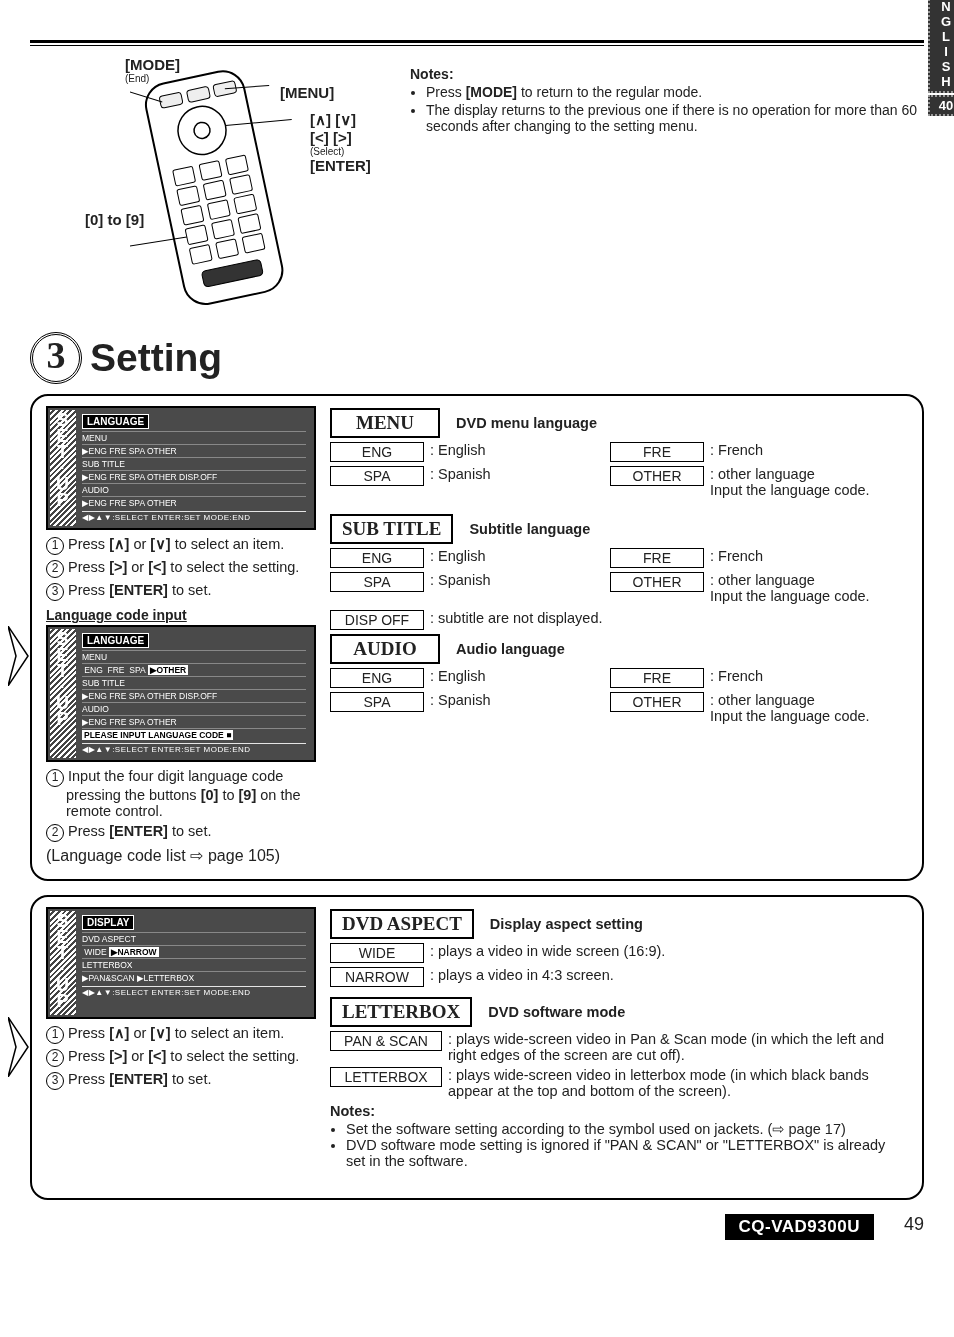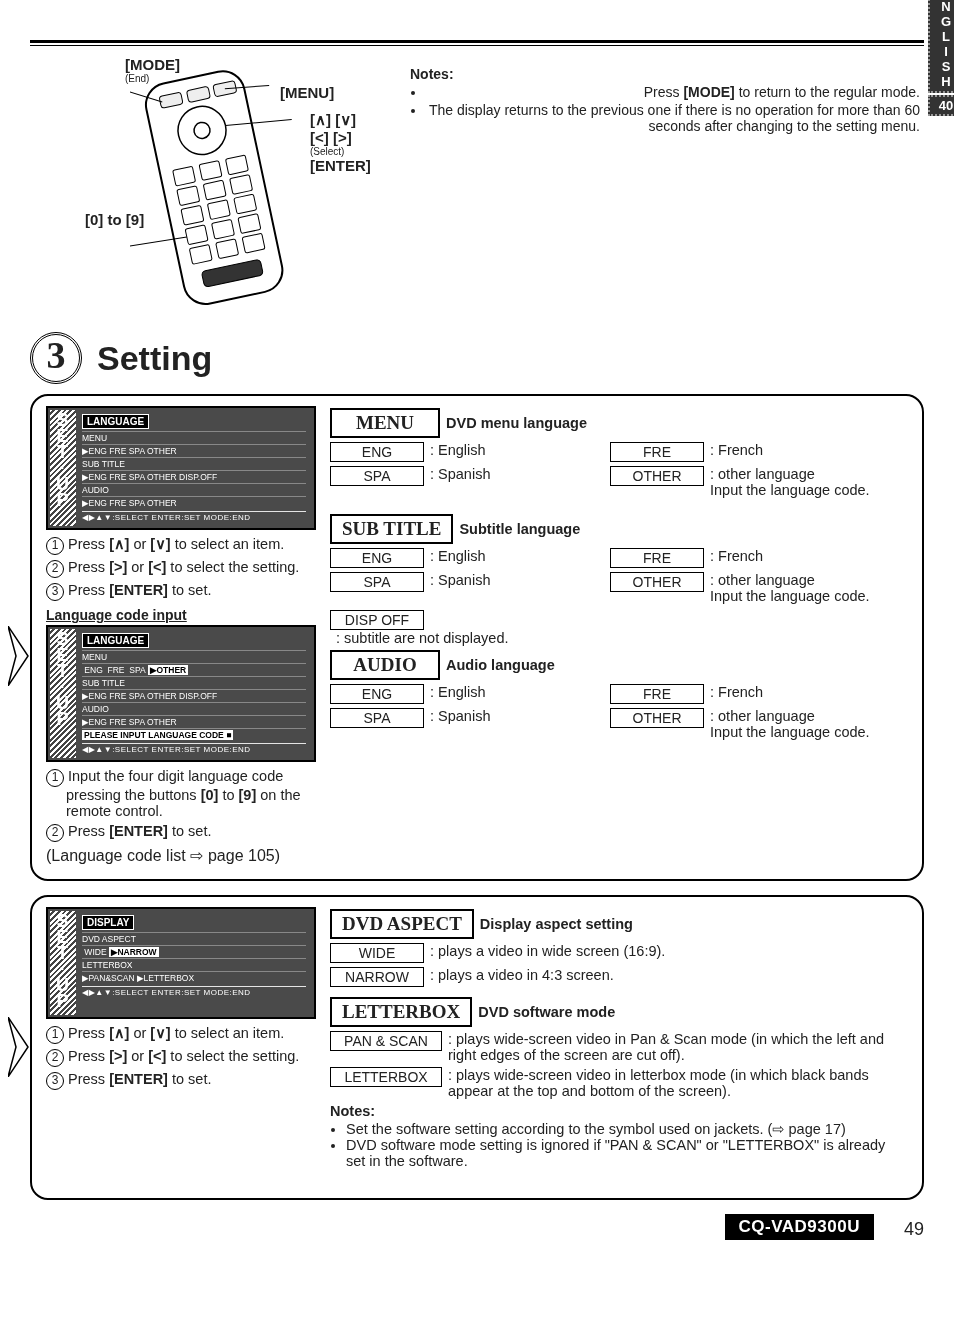--- a/index.html
+++ b/index.html
@@ -31,21 +31,21 @@
   .remote-svg { position: absolute; left: 100px; top: 10px; }
   .callout {
     position: absolute;
     font-size: 15px;
     font-weight: bold;
     white-space: nowrap;
   }
   .callout .sub { display:block; font-weight: normal; font-size: 10px; }
   .notes-col { flex: 1; padding-top: 10px; }
   .notes-col .label { font-weight: bold; }
-  .notes-col ul { margin: 2px 4px 0 0; padding-left: 16px; text-align: right; }
+  .notes-col ul { margin: 2px 4px 0 0; padding-left: 16px; }
   .notes-col li { margin-bottom: 2px; }
   
   .lang-badge {
     position: absolute;
     right: -10px;
     top: -20px;
     width: 36px;
     text-align: center;
     font-weight: bold;
     color: #fff;
@@ -60,21 +60,21 @@
     font-size: 38px;
     font-weight: bold;
     font-family: serif;
     border: 3px double #000;
     border-radius: 50%;
     width: 46px;
     height: 46px;
     line-height: 40px;
     text-align: center;
   }
-  .section-title { font-size: 34px; font-weight: bold; font-family: "Arial Black", Arial, sans-serif; margin-left: 7px; }
+  .section-title { font-size: 39px; font-weight: bold; font-family: "Arial Black", Arial, sans-serif; }
   
   .panel {
     border: 2px solid #000;
     border-radius: 18px;
     padding: 10px 14px 14px 14px;
     margin-bottom: 14px;
     display: flex;
     gap: 14px;
     position: relative;
   }
@@ -136,30 +136,30 @@
   .setting-head {
     border: 2px solid #000;
     font-weight: bold;
     font-family: serif;
     font-size: 19px;
     padding: 2px 10px;
     min-width: 110px;
     text-align: center;
     box-sizing: border-box;
   }
-  .setting-desc { font-weight:bold; font-size:14.5px; margin-left:6px; }
+  .setting-desc { font-weight:bold; font-size:14.5px; margin-left:16px; }
   .opt-grid { display:flex; flex-wrap:wrap; gap:4px 20px; margin-bottom:4px; }
   .opt-pair { display:flex; align-items:flex-start; width: 260px; }
   .opt-box { border:1.5px solid #000; font-size:14px; min-width:80px; text-align:center; padding:1px 6px; flex-shrink:0; }
   .opt-text { margin-left:6px; font-size:14.5px; }
   .opt-full { display:flex; align-items:flex-start; width:100%; margin-bottom:4px;}
   .extra-note { font-size:14px; margin: 6px 0 10px 0; }
   .extra-note .bold { font-weight:bold; }
   
-  .footer-row { display:flex; justify-content:flex-end; align-items:flex-end; gap:30px; margin-top:8px; }
+  .footer-row { display:flex; justify-content:flex-end; align-items:flex-start; gap:30px; margin-top:8px; }
   .model-box { background:#000; color:#fff; font-weight:bold; font-size:17px; padding:3px 14px; letter-spacing:0.5px; font-family:Arial,sans-serif;}
   .page-num { font-size:18px; }
   
   .key { font-family: Arial, sans-serif; font-weight:bold; }
 </style>
 </head>
 <body>
 
 <div class="lang-badge">
   <div class="letters">E<br>N<br>G<br>L<br>I<br>S<br>H</div>
@@ -327,21 +327,21 @@
       <div class="opt-pair">
           <div class="opt-box">SPA</div>
           <div class="opt-text">: Spanish</div>
         </div>
       <div class="opt-pair">
           <div class="opt-box">OTHER</div>
           <div class="opt-text" style="white-space:pre-line;">: other language
 Input the language code.</div>
         </div>
     </div>
-    <div class="opt-full" style="margin-top:6px;flex-direction:column;">
+    <div class="opt-full" style="margin-top:6px;">
         <div class="opt-box">DISP OFF</div>
         <div class="opt-text">: subtitle are not displayed.</div>
       </div>
 
     <div class="setting-head-row">
       <div class="setting-head">AUDIO</div>
       <div class="setting-desc">Audio language</div>
     </div>
     <div class="opt-grid">
       <div class="opt-pair">

